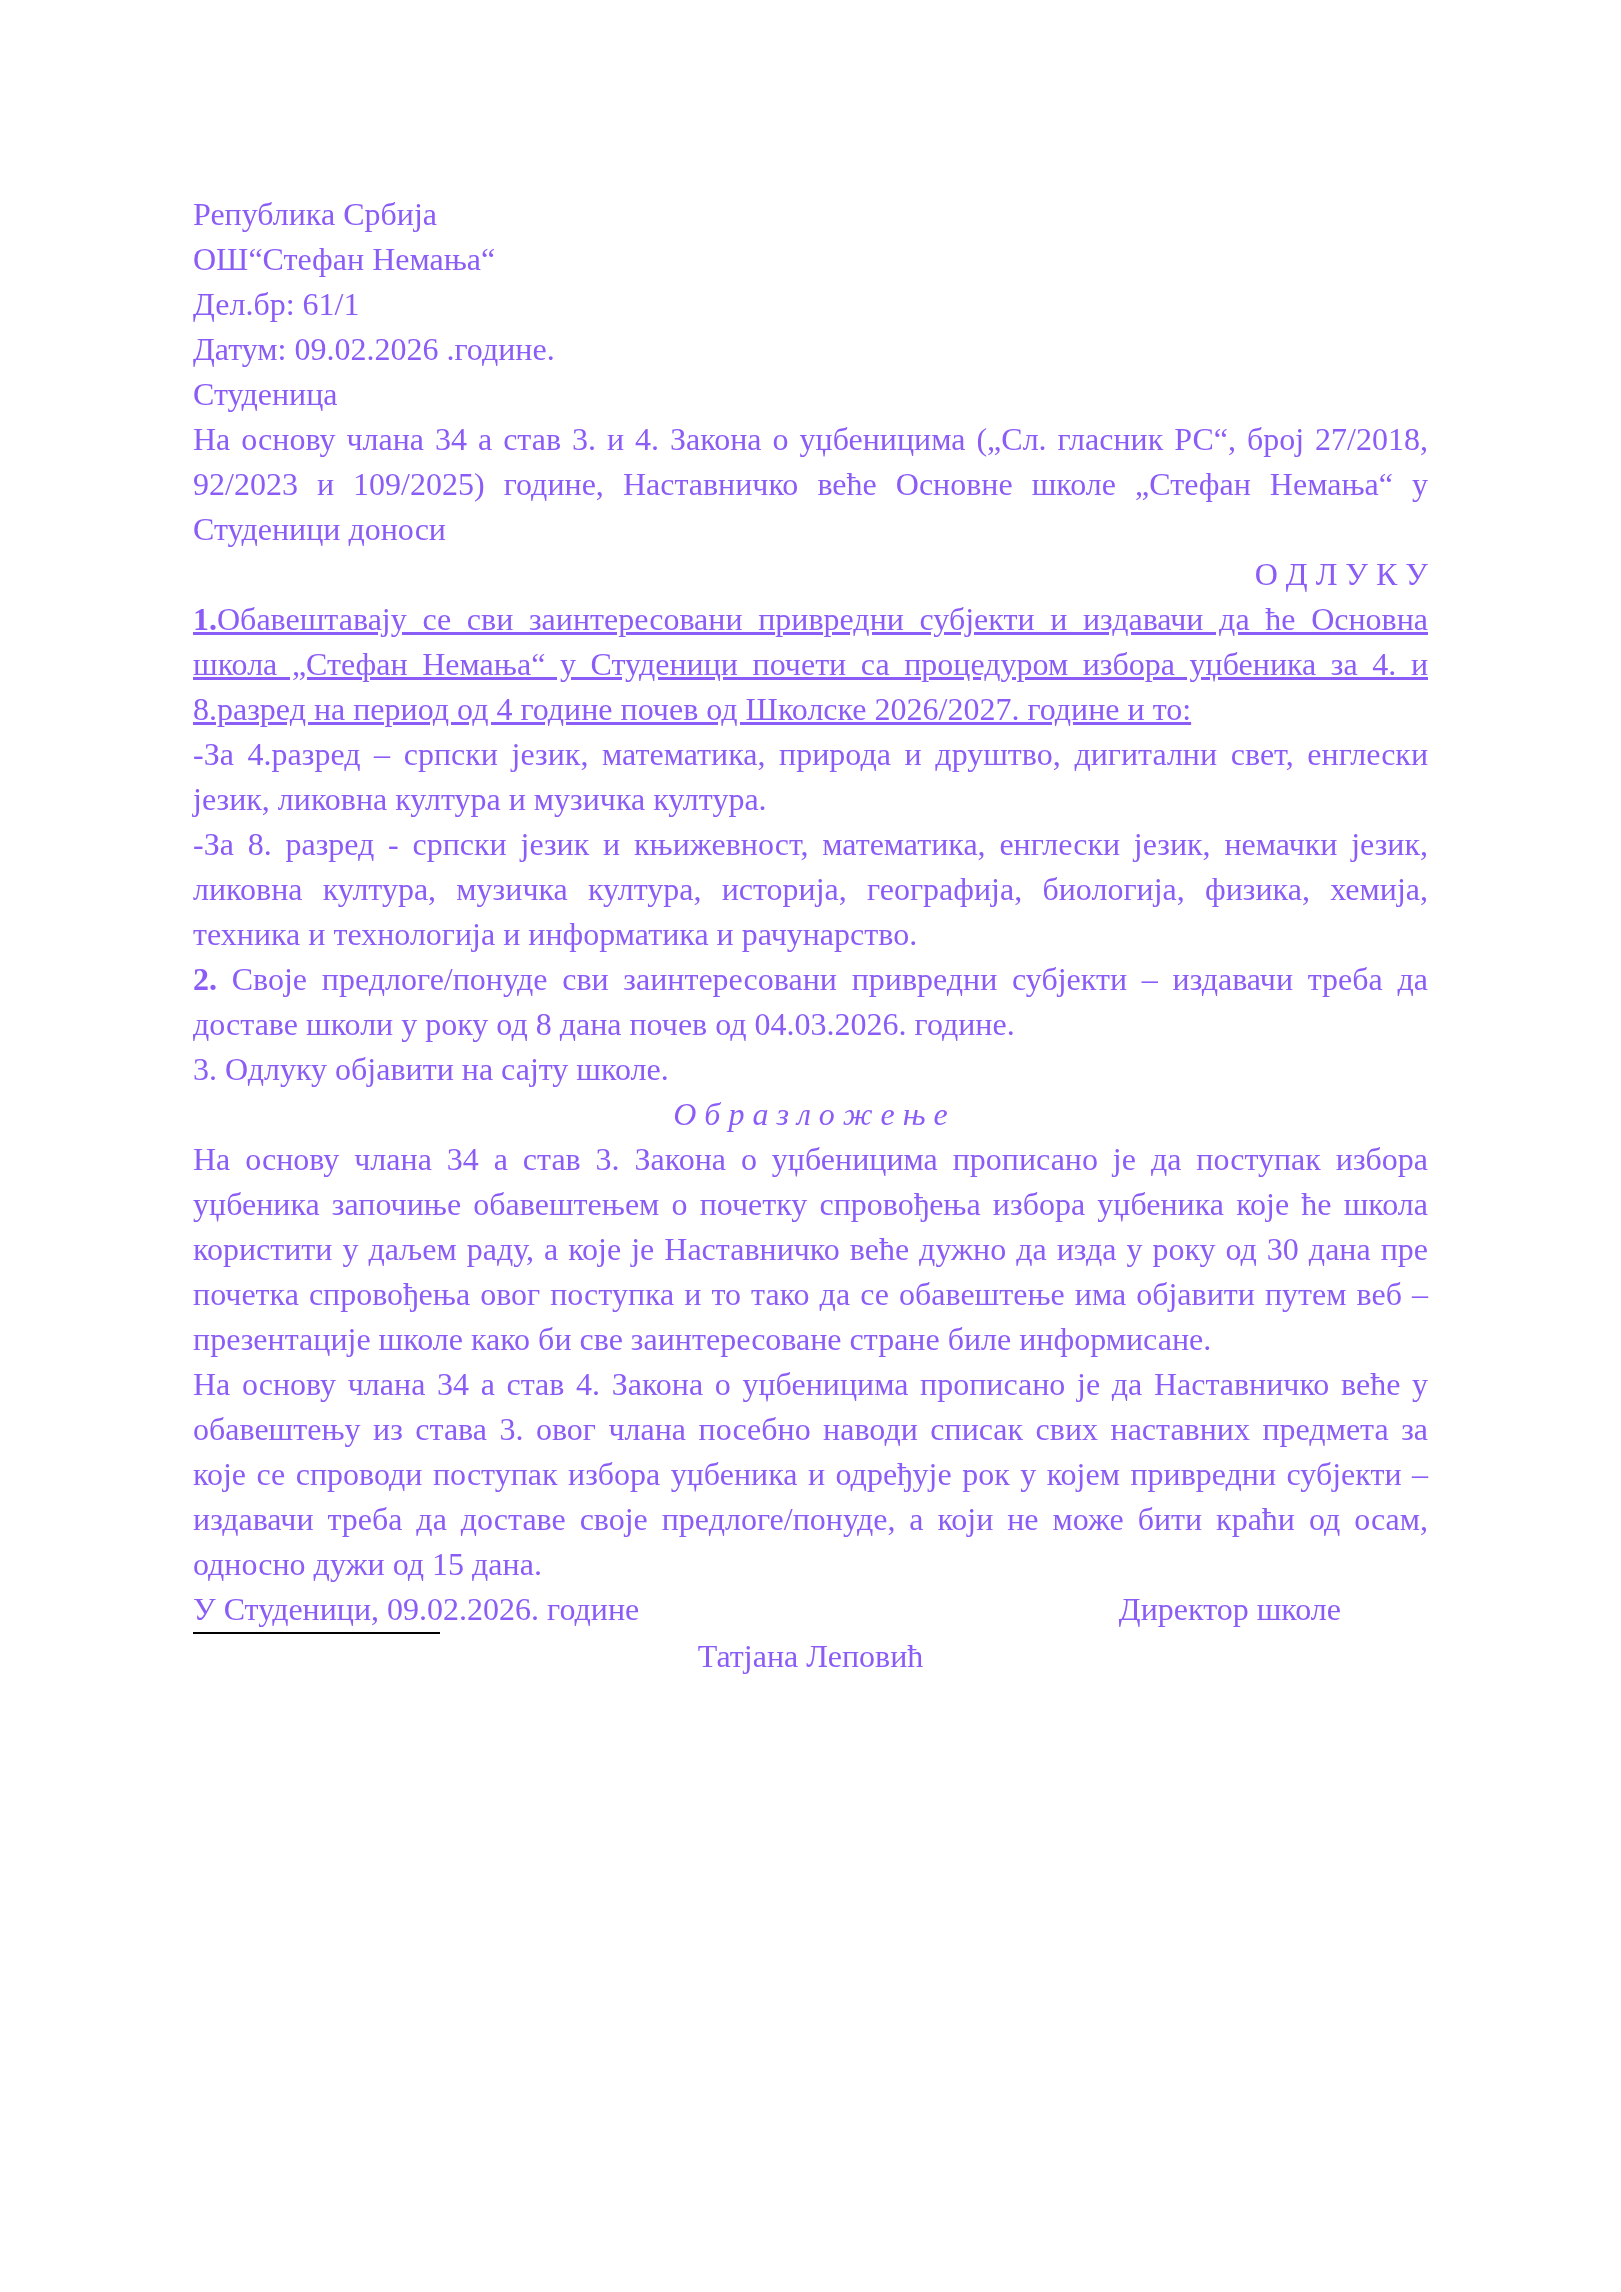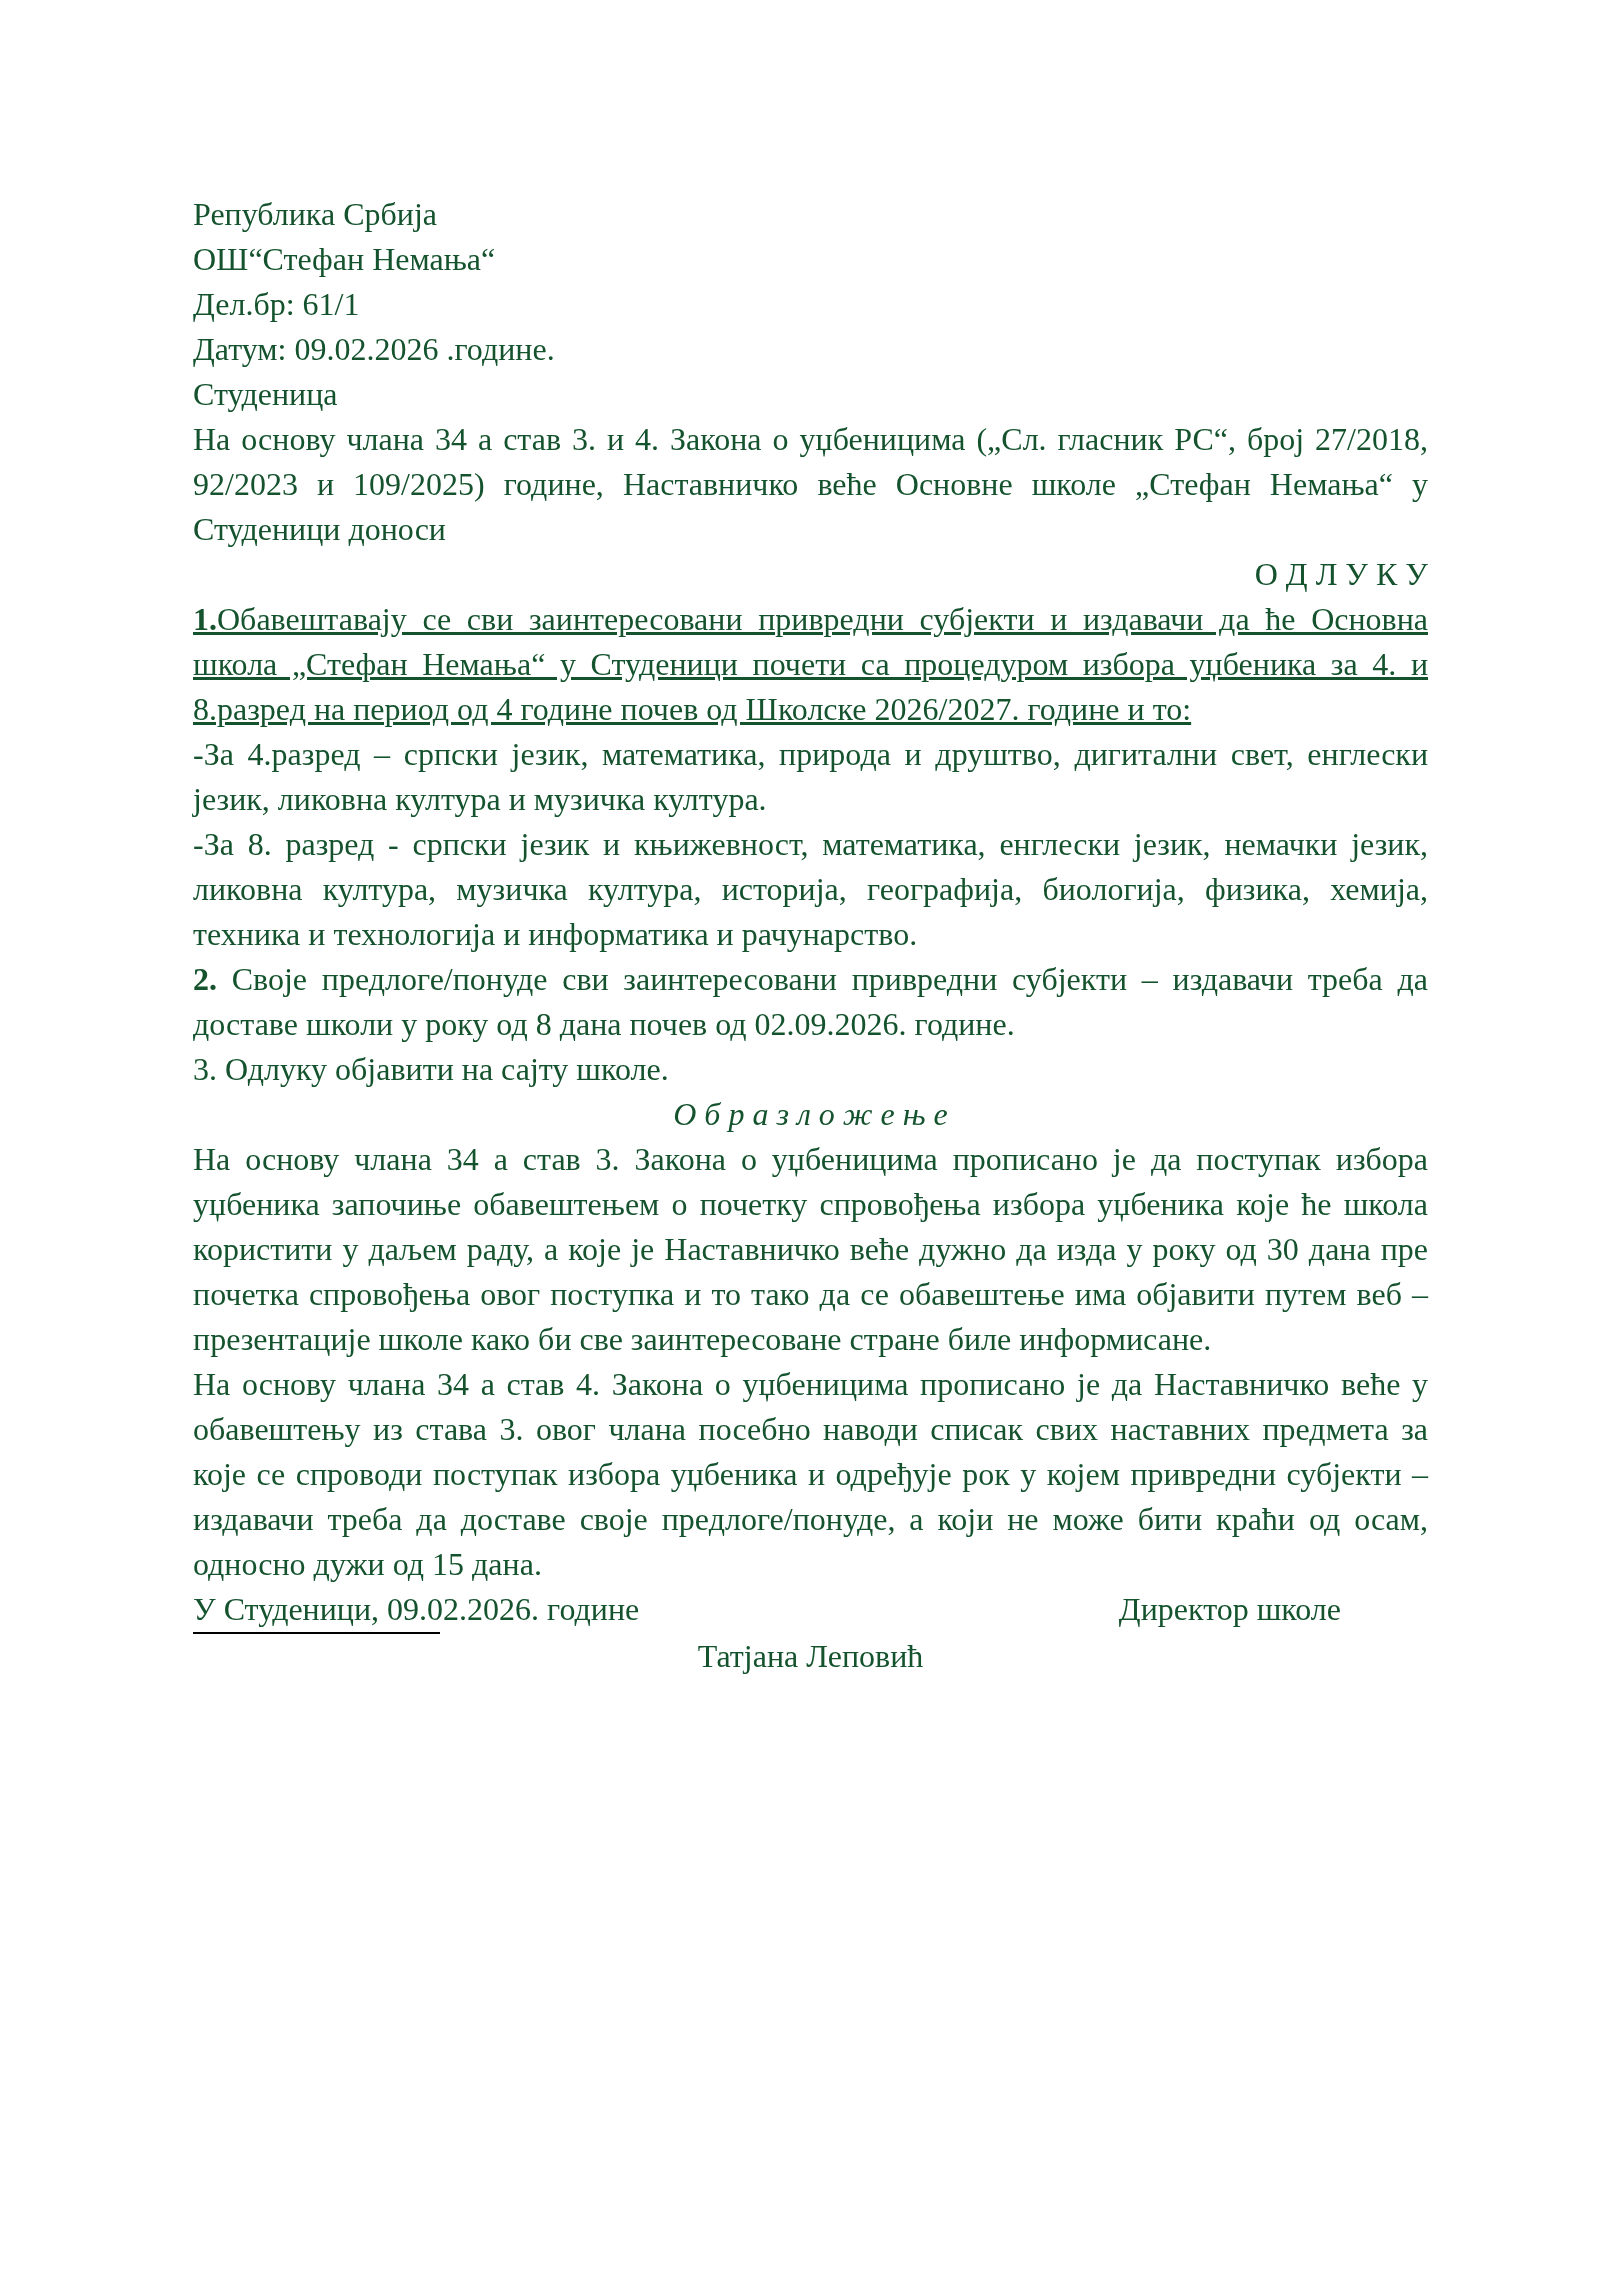--- a/index.html
+++ b/index.html
@@ -5,21 +5,21 @@
   html, body {
     margin: 0;
     padding: 0;
     background: #ffffff;
   }
   .page {
     position: relative;
     width: 1621px;
     height: 2293px;
     background: #ffffff;
-    color: #14532d;
+    color: #8b5cf6;
     font-family: "Liberation Serif", "DejaVu Serif", serif;
     font-size: 32px;
     line-height: 45px;
     overflow: hidden;
   }
   .content {
     position: absolute;
     left: 193px;
     top: 192px;
     width: 1235px;
@@ -91,21 +91,21 @@
     <p class="justify">На основу члана 34 а став 3. и 4. Закона о уџбеницима („Сл. гласник РС“, број 27/2018, 92/2023 и 109/2025) године, Наставничко веће Основне школе „Стефан Немања“ у Студеници доноси</p>
 
     <h1 class="doc-title">О Д Л У К У</h1>
 
     <p class="justify para-1"><span class="item-num">1.</span><span>Обавештавају се сви заинтересовани  привредни субјекти и издавачи да ће Основна школа „Стефан Немања“ у Студеници почети са процедуром  избора уџбеника за 4. и 8.разред  на  период од 4 године почев од Школске 2026/2027. године и то:</span></p>
 
     <p class="justify para-grade4">-За 4.разред – српски језик, математика, природа и друштво, дигитални свет, енглески језик, ликовна култура и музичка култура.</p>
 
     <p class="justify para-grade8">-За 8. разред  - српски језик и књижевност, математика, енглески језик, немачки језик, ликовна  култура, музичка култура, историја, географија, биологија, физика, хемија, техника и технологија и информатика и рачунарство.</p>
 
-    <p class="justify para-2"><span class="item-num">2.</span><span> Своје предлоге/понуде сви заинтересовани привредни субјекти – издавачи треба да доставе школи у року од 8 дана почев од  02.09.2026. године.</span></p>
+    <p class="justify para-2"><span class="item-num">2.</span><span> Своје предлоге/понуде сви заинтересовани привредни субјекти – издавачи треба да доставе школи у року од 8 дана почев од  04.03.2026. године.</span></p>
 
     <p class="para-3">3. Одлуку  објавити на сајту  школе.</p>
 
     <h2 class="rationale-title">О б р а з л о ж е њ е</h2>
 
     <p class="justify para-a">На основу члана 34 а став 3. Закона о уџбеницима прописано је  да поступак  избора уџбеника започиње  обавештењем о почетку спровођења избора уџбеника  које ће школа користити у даљем раду, а које је Наставничко веће дужно да изда у року од 30 дана пре почетка спровођења  овог поступка и то тако да се обавештење има објавити путем веб – презентације школе како би све заинтересоване стране  биле информисане.</p>
 
     <p class="justify para-b">На основу члана 34 а став 4. Закона о уџбеницима прописано је да  Наставничко веће у обавештењу из става 3. овог члана посебно  наводи списак свих наставних предмета за које се спроводи поступак избора уџбеника и одређује рок у којем привредни субјекти – издавачи треба да доставе своје предлоге/понуде, а који не може бити  краћи од осам, односно дужи  од 15 дана.</p>
 
 

